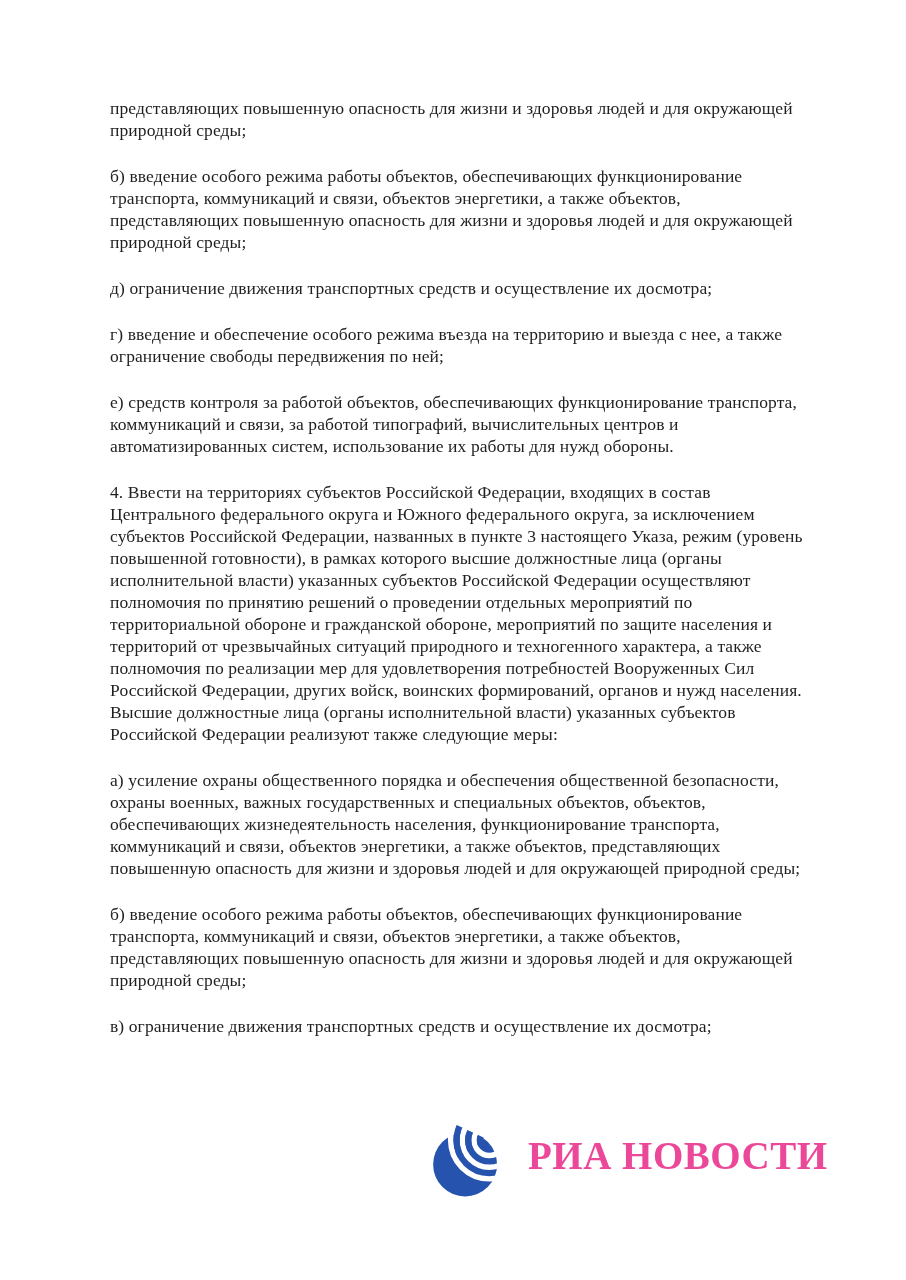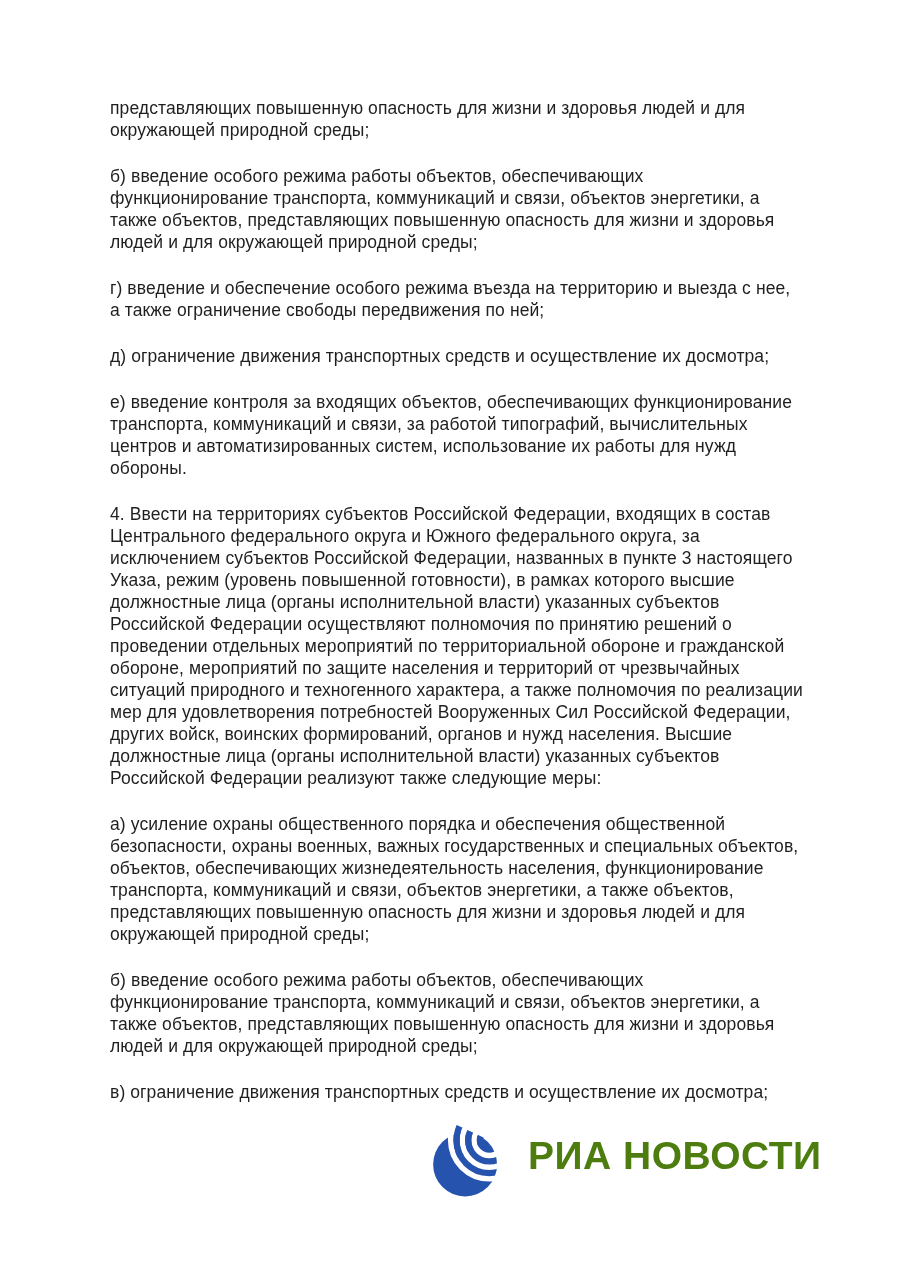--- a/index.html
+++ b/index.html
@@ -6,21 +6,21 @@
     margin: 0;
     padding: 0;
     background: #ffffff;
   }
   .page {
     position: relative;
     width: 906px;
     height: 1280px;
     background: #ffffff;
     overflow: hidden;
-    font-family: Liberation Sans, sans-serif;
+    font-family: Liberation Serif, serif;
   }
   .text-layer {
     position: absolute;
     left: 110px;
     top: 97px;
     width: 695px;
     z-index: 1;
   }
   .text-layer p {
     margin: 0 0 24px 0;
@@ -52,23 +52,23 @@
   }
 </style>
 </head>
 <body>
 
 <div class="page">
 
   <div class="text-layer" style="color: rgb(31, 31, 31);">
     <p>представляющих повышенную опасность для жизни и здоровья людей и для окружающей природной среды;</p>
     <p>б) введение особого режима работы объектов, обеспечивающих функционирование транспорта, коммуникаций и связи, объектов энергетики, а также объектов, представляющих повышенную опасность для жизни и здоровья людей и для окружающей природной среды;</p>
+    <p>д) ограничение движения транспортных средств и осуществление их досмотра;</p>
     <p>г) введение и обеспечение особого режима въезда на территорию и выезда с нее, а также ограничение свободы передвижения по ней;</p>
-    <p>д) ограничение движения транспортных средств и осуществление их досмотра;</p>
-    <p>е) введение контроля за входящих объектов, обеспечивающих функционирование транспорта, коммуникаций и связи, за работой типографий, вычислительных центров и автоматизированных систем, использование их работы для нужд обороны.</p>
+    <p>е) средств контроля за работой объектов, обеспечивающих функционирование транспорта, коммуникаций и связи, за работой типографий, вычислительных центров и автоматизированных систем, использование их работы для нужд обороны.</p>
     <p>4. Ввести на территориях субъектов Российской Федерации, входящих в состав Центрального федерального округа и Южного федерального округа, за исключением субъектов Российской Федерации, названных в пункте 3 настоящего Указа, режим (уровень повышенной готовности), в рамках которого высшие должностные лица (органы исполнительной власти) указанных субъектов Российской Федерации осуществляют полномочия по принятию решений о проведении отдельных мероприятий по территориальной обороне и гражданской обороне, мероприятий по защите населения и территорий от чрезвычайных ситуаций природного и техногенного характера, а также полномочия по реализации мер для удовлетворения потребностей Вооруженных Сил Российской Федерации, других войск, воинских формирований, органов и нужд населения. Высшие должностные лица (органы исполнительной власти) указанных субъектов Российской Федерации реализуют также следующие меры:</p>
     <p>а) усиление охраны общественного порядка и обеспечения общественной безопасности, охраны военных, важных государственных и специальных объектов, объектов, обеспечивающих жизнедеятельность населения, функционирование транспорта, коммуникаций и связи, объектов энергетики, а также объектов, представляющих повышенную опасность для жизни и здоровья людей и для окружающей природной среды;</p>
     <p>б) введение особого режима работы объектов, обеспечивающих функционирование транспорта, коммуникаций и связи, объектов энергетики, а также объектов, представляющих повышенную опасность для жизни и здоровья людей и для окружающей природной среды;</p>
     <p>в) ограничение движения транспортных средств и осуществление их досмотра;</p>
   </div>
 
   <div class="watermark">
     <svg class="globe" width="78" height="78" viewBox="0 0 100 100" xmlns="http://www.w3.org/2000/svg">
       <defs>
         <clipPath id="finger-wedge">
@@ -82,16 +82,16 @@
           <circle cx="76" cy="26" r="49.5" stroke="black" stroke-width="7" fill="none"></circle>
           <g clip-path="url(#finger-wedge)">
             <circle cx="76" cy="26" r="12" stroke="white" stroke-width="8" fill="none"></circle>
             <circle cx="76" cy="26" r="27" stroke="white" stroke-width="8" fill="none"></circle>
             <circle cx="76" cy="26" r="42" stroke="white" stroke-width="8" fill="none"></circle>
           </g>
         </mask>
       </defs>
       <rect x="-10" y="-10" width="120" height="120" mask="url(#globe-mask)" fill="#2553ad"></rect>
     </svg>
-    <div class="wordmark" style="color: #4d7c0f;">РИА НОВОСТИ</div>
+    <div class="wordmark" style="color: #ec4899;">РИА НОВОСТИ</div>
   </div>
 
 </div>
 
 </body></html>

